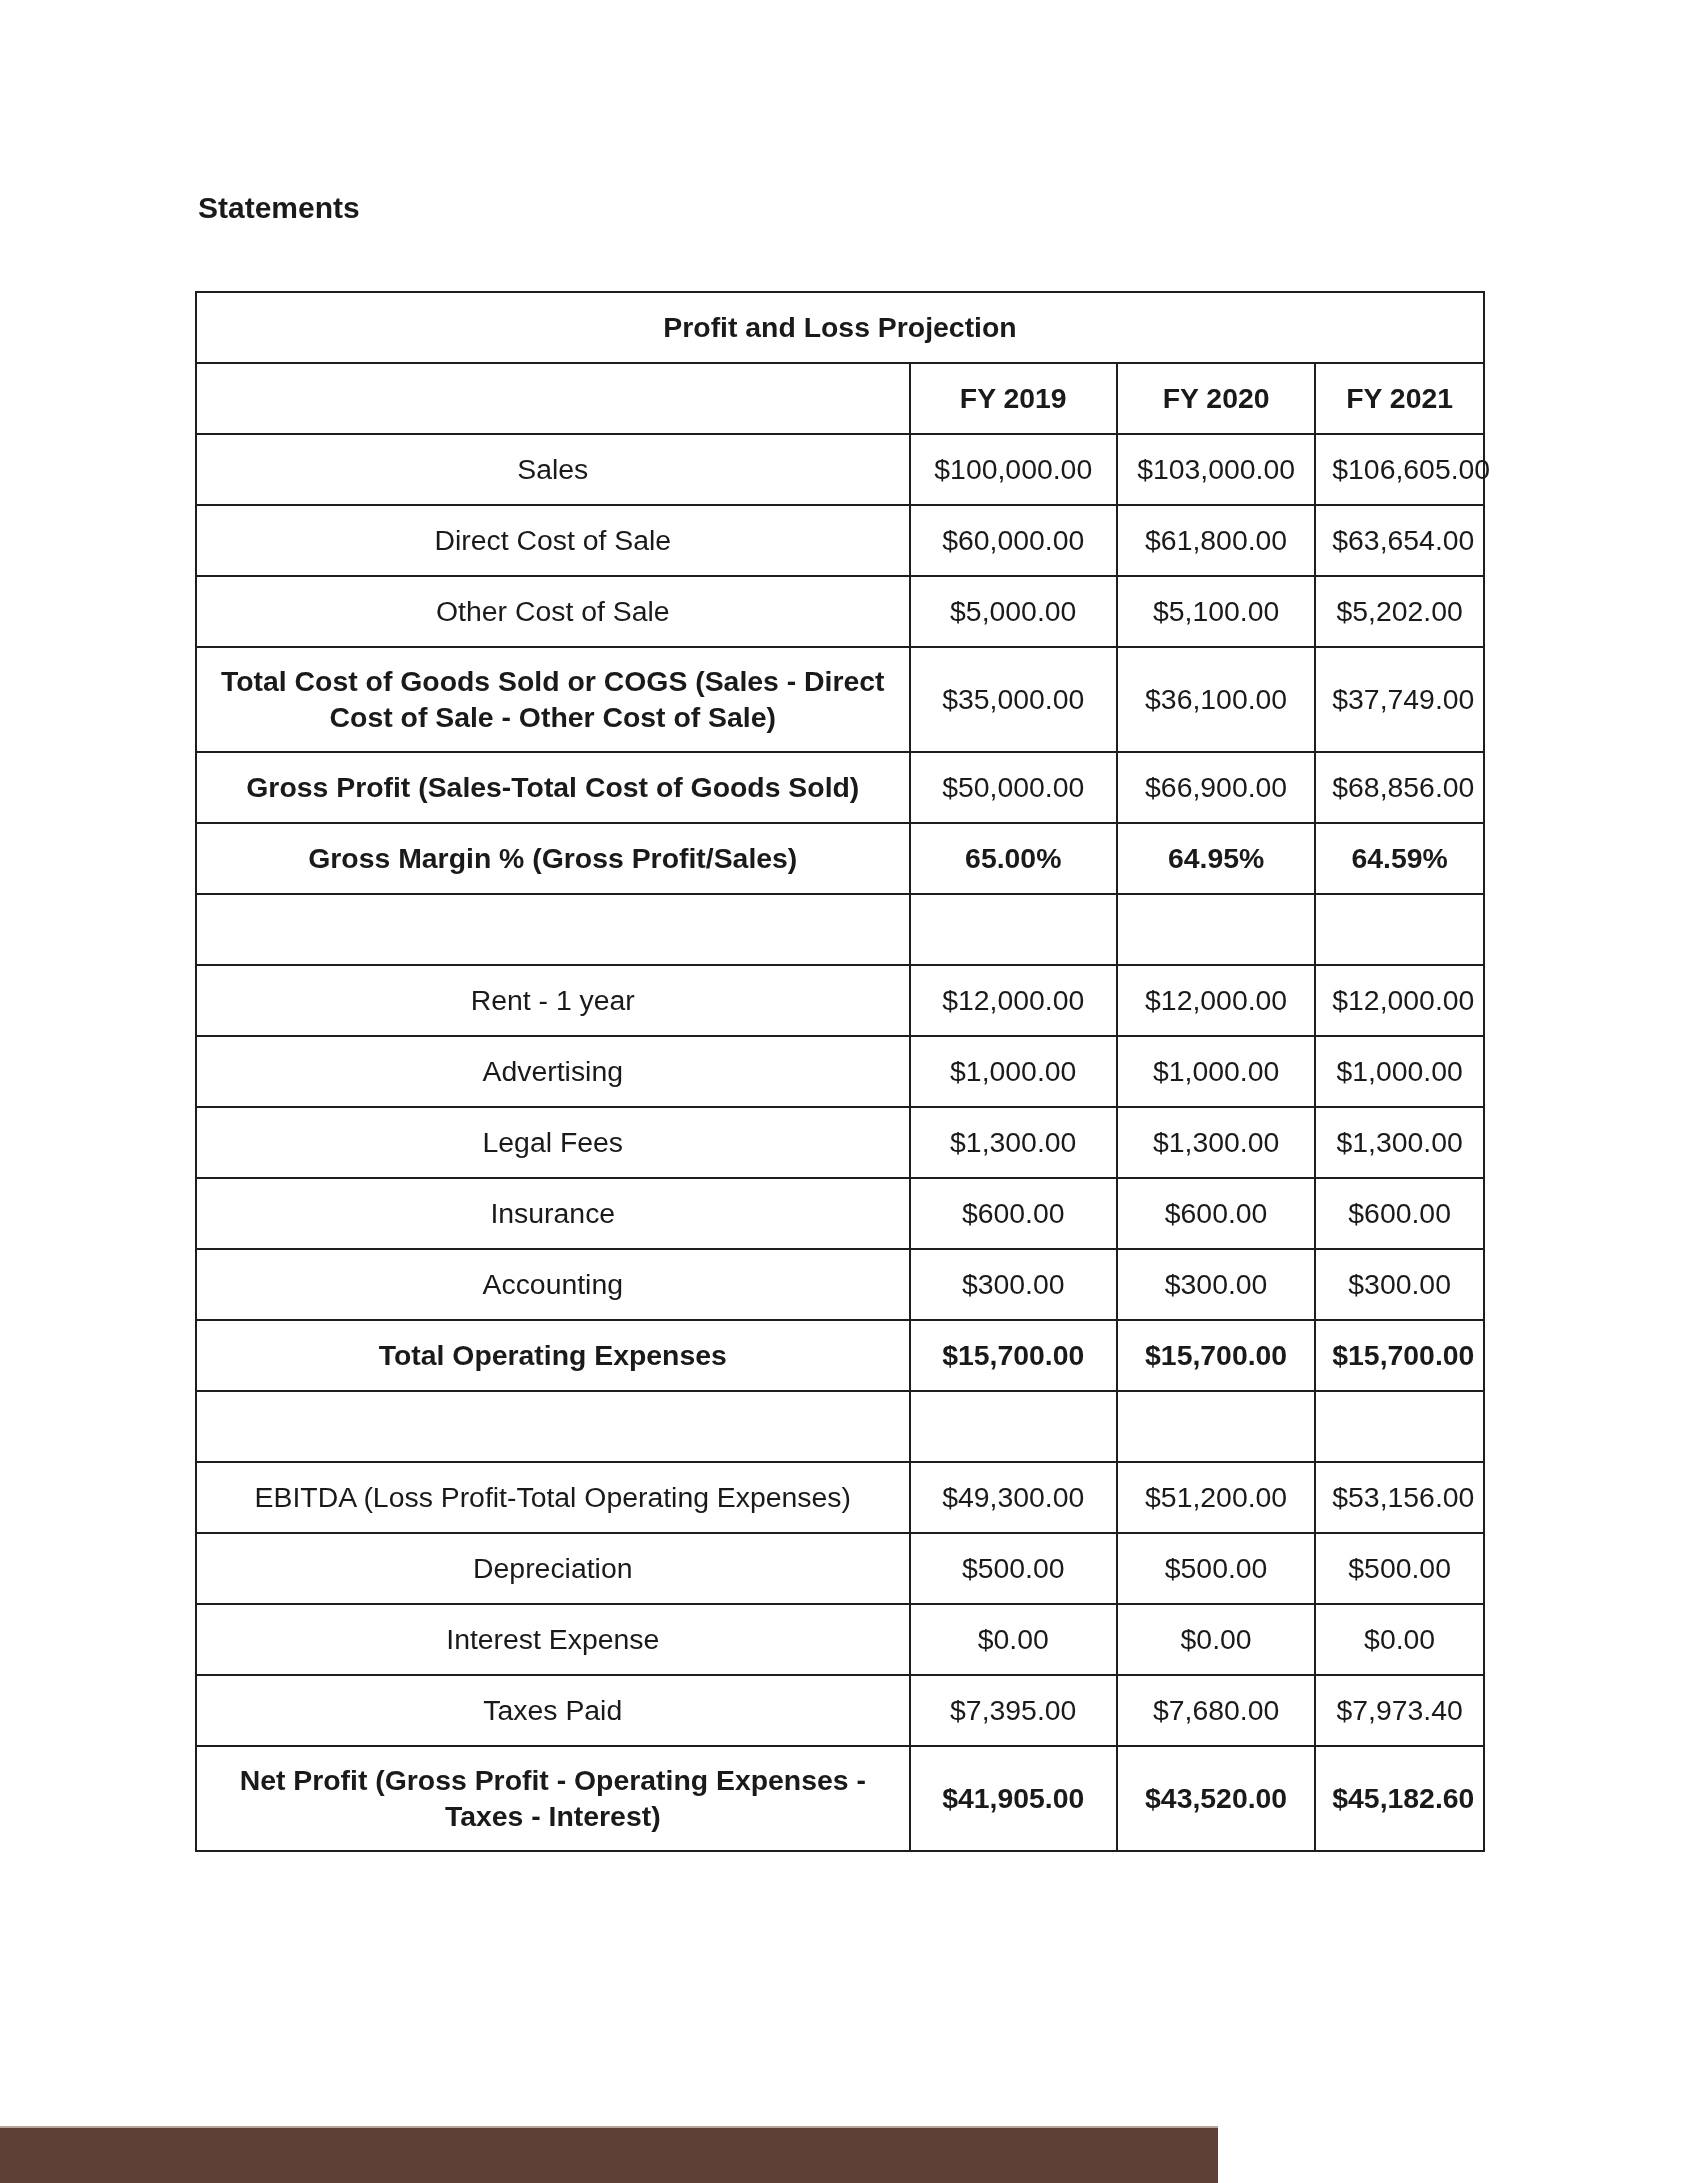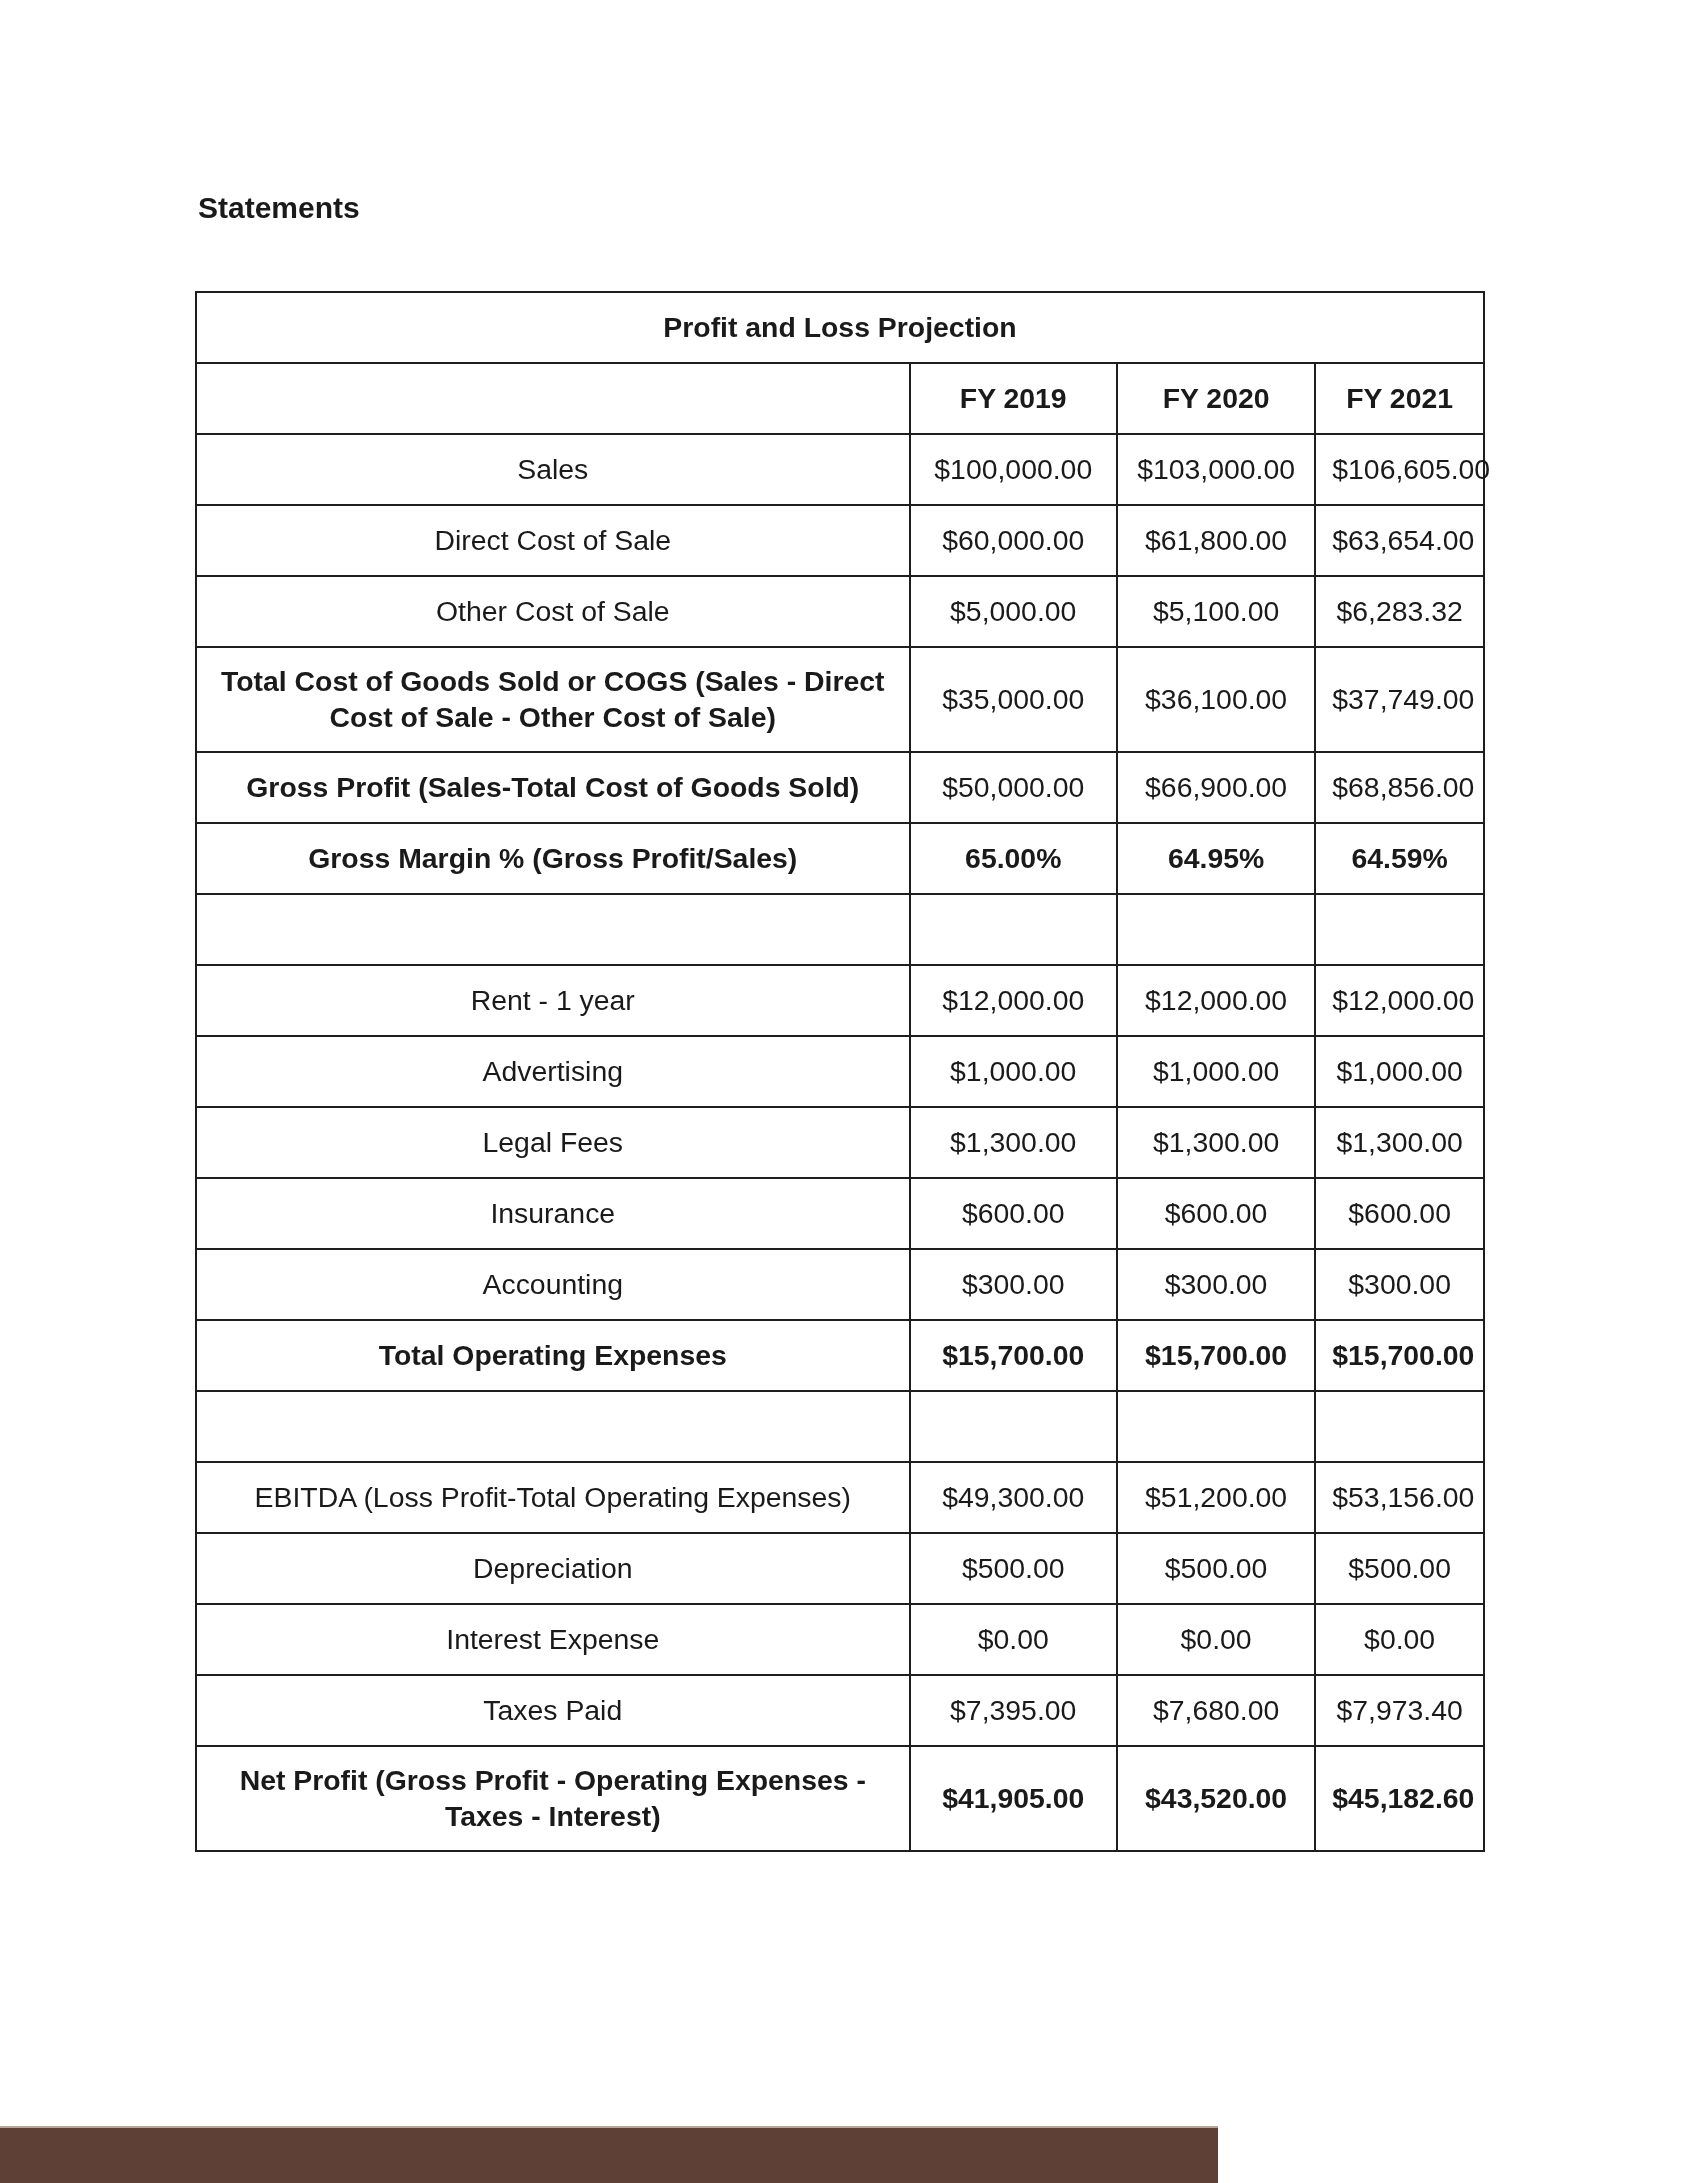--- a/index.html
+++ b/index.html
@@ -90,21 +90,21 @@
       <tr>
         <td class="label-cell">Direct Cost of Sale</td>
         <td class="value-cell">$60,000.00</td>
         <td class="value-cell">$61,800.00</td>
         <td class="value-cell">$63,654.00</td>
       </tr>
       <tr>
         <td class="label-cell">Other Cost of Sale</td>
         <td class="value-cell">$5,000.00</td>
         <td class="value-cell">$5,100.00</td>
-        <td class="value-cell">$6,283.32</td>
+        <td class="value-cell">$5,202.00</td>
       </tr>
       <tr>
         <td class="label-cell bold">Total Cost of Goods Sold or COGS (Sales - Direct Cost of Sale - Other Cost of Sale)</td>
         <td class="value-cell">$35,000.00</td>
         <td class="value-cell">$36,100.00</td>
         <td class="value-cell">$37,749.00</td>
       </tr>
       <tr>
         <td class="label-cell bold">Gross Profit (Sales-Total Cost of Goods Sold)</td>
         <td class="value-cell">$50,000.00</td>

